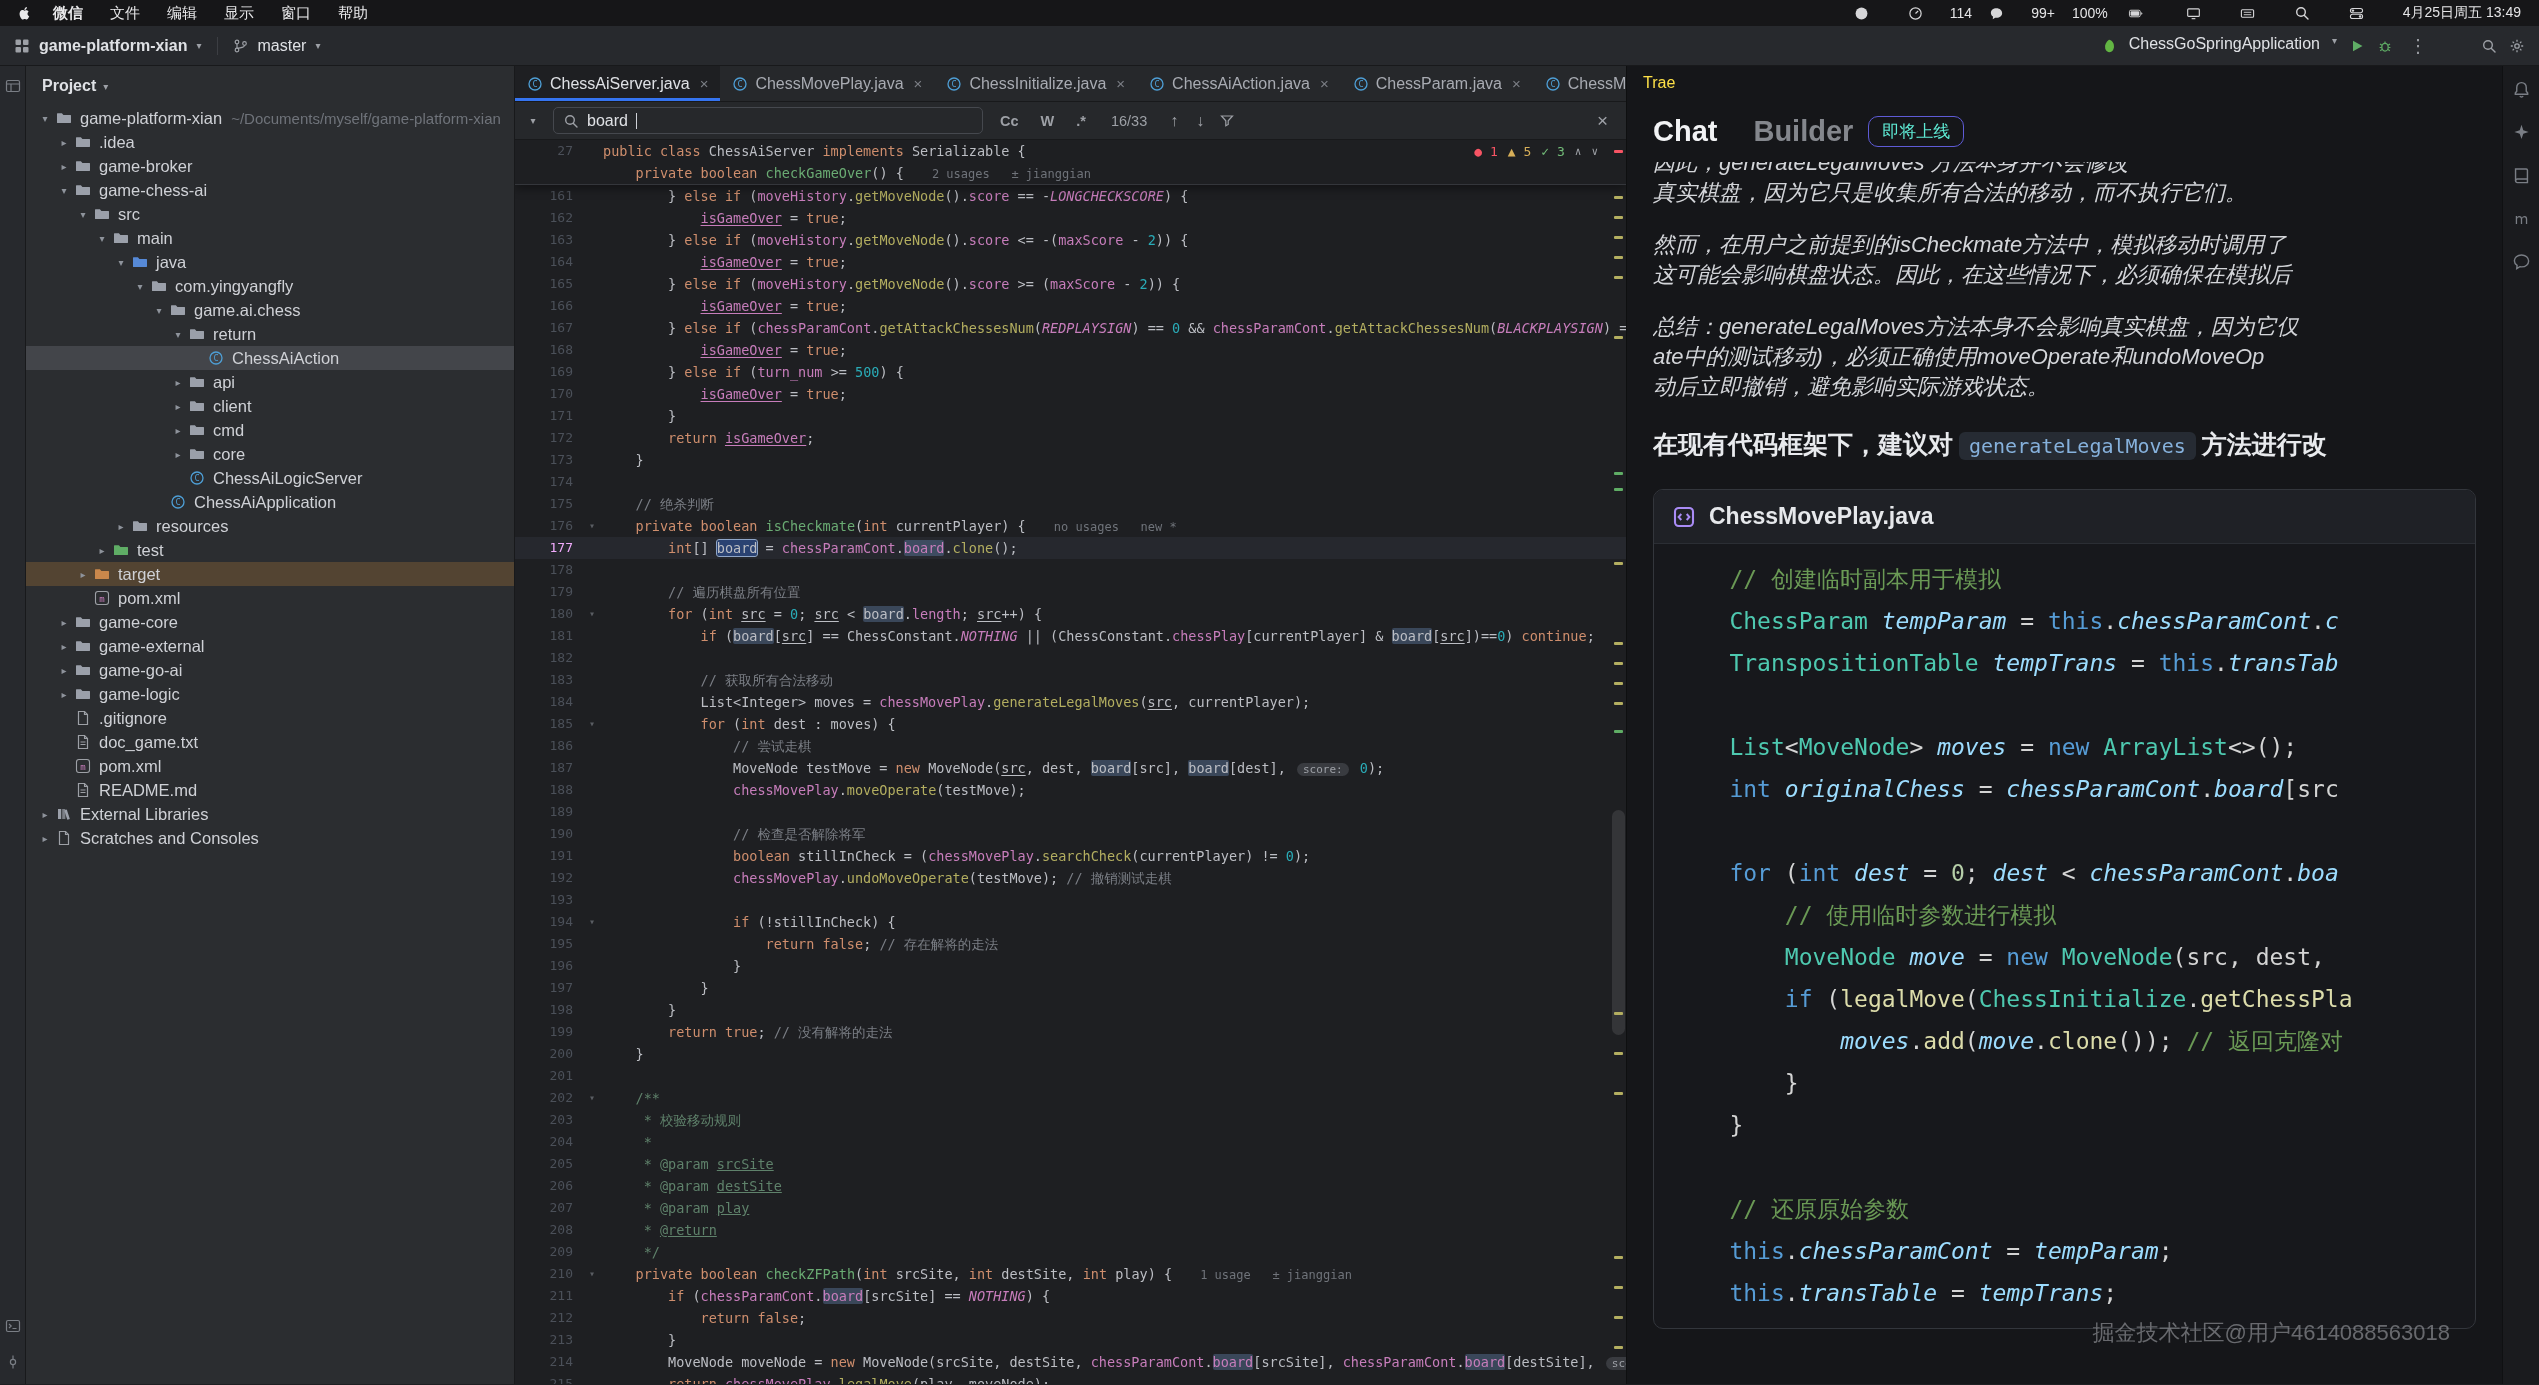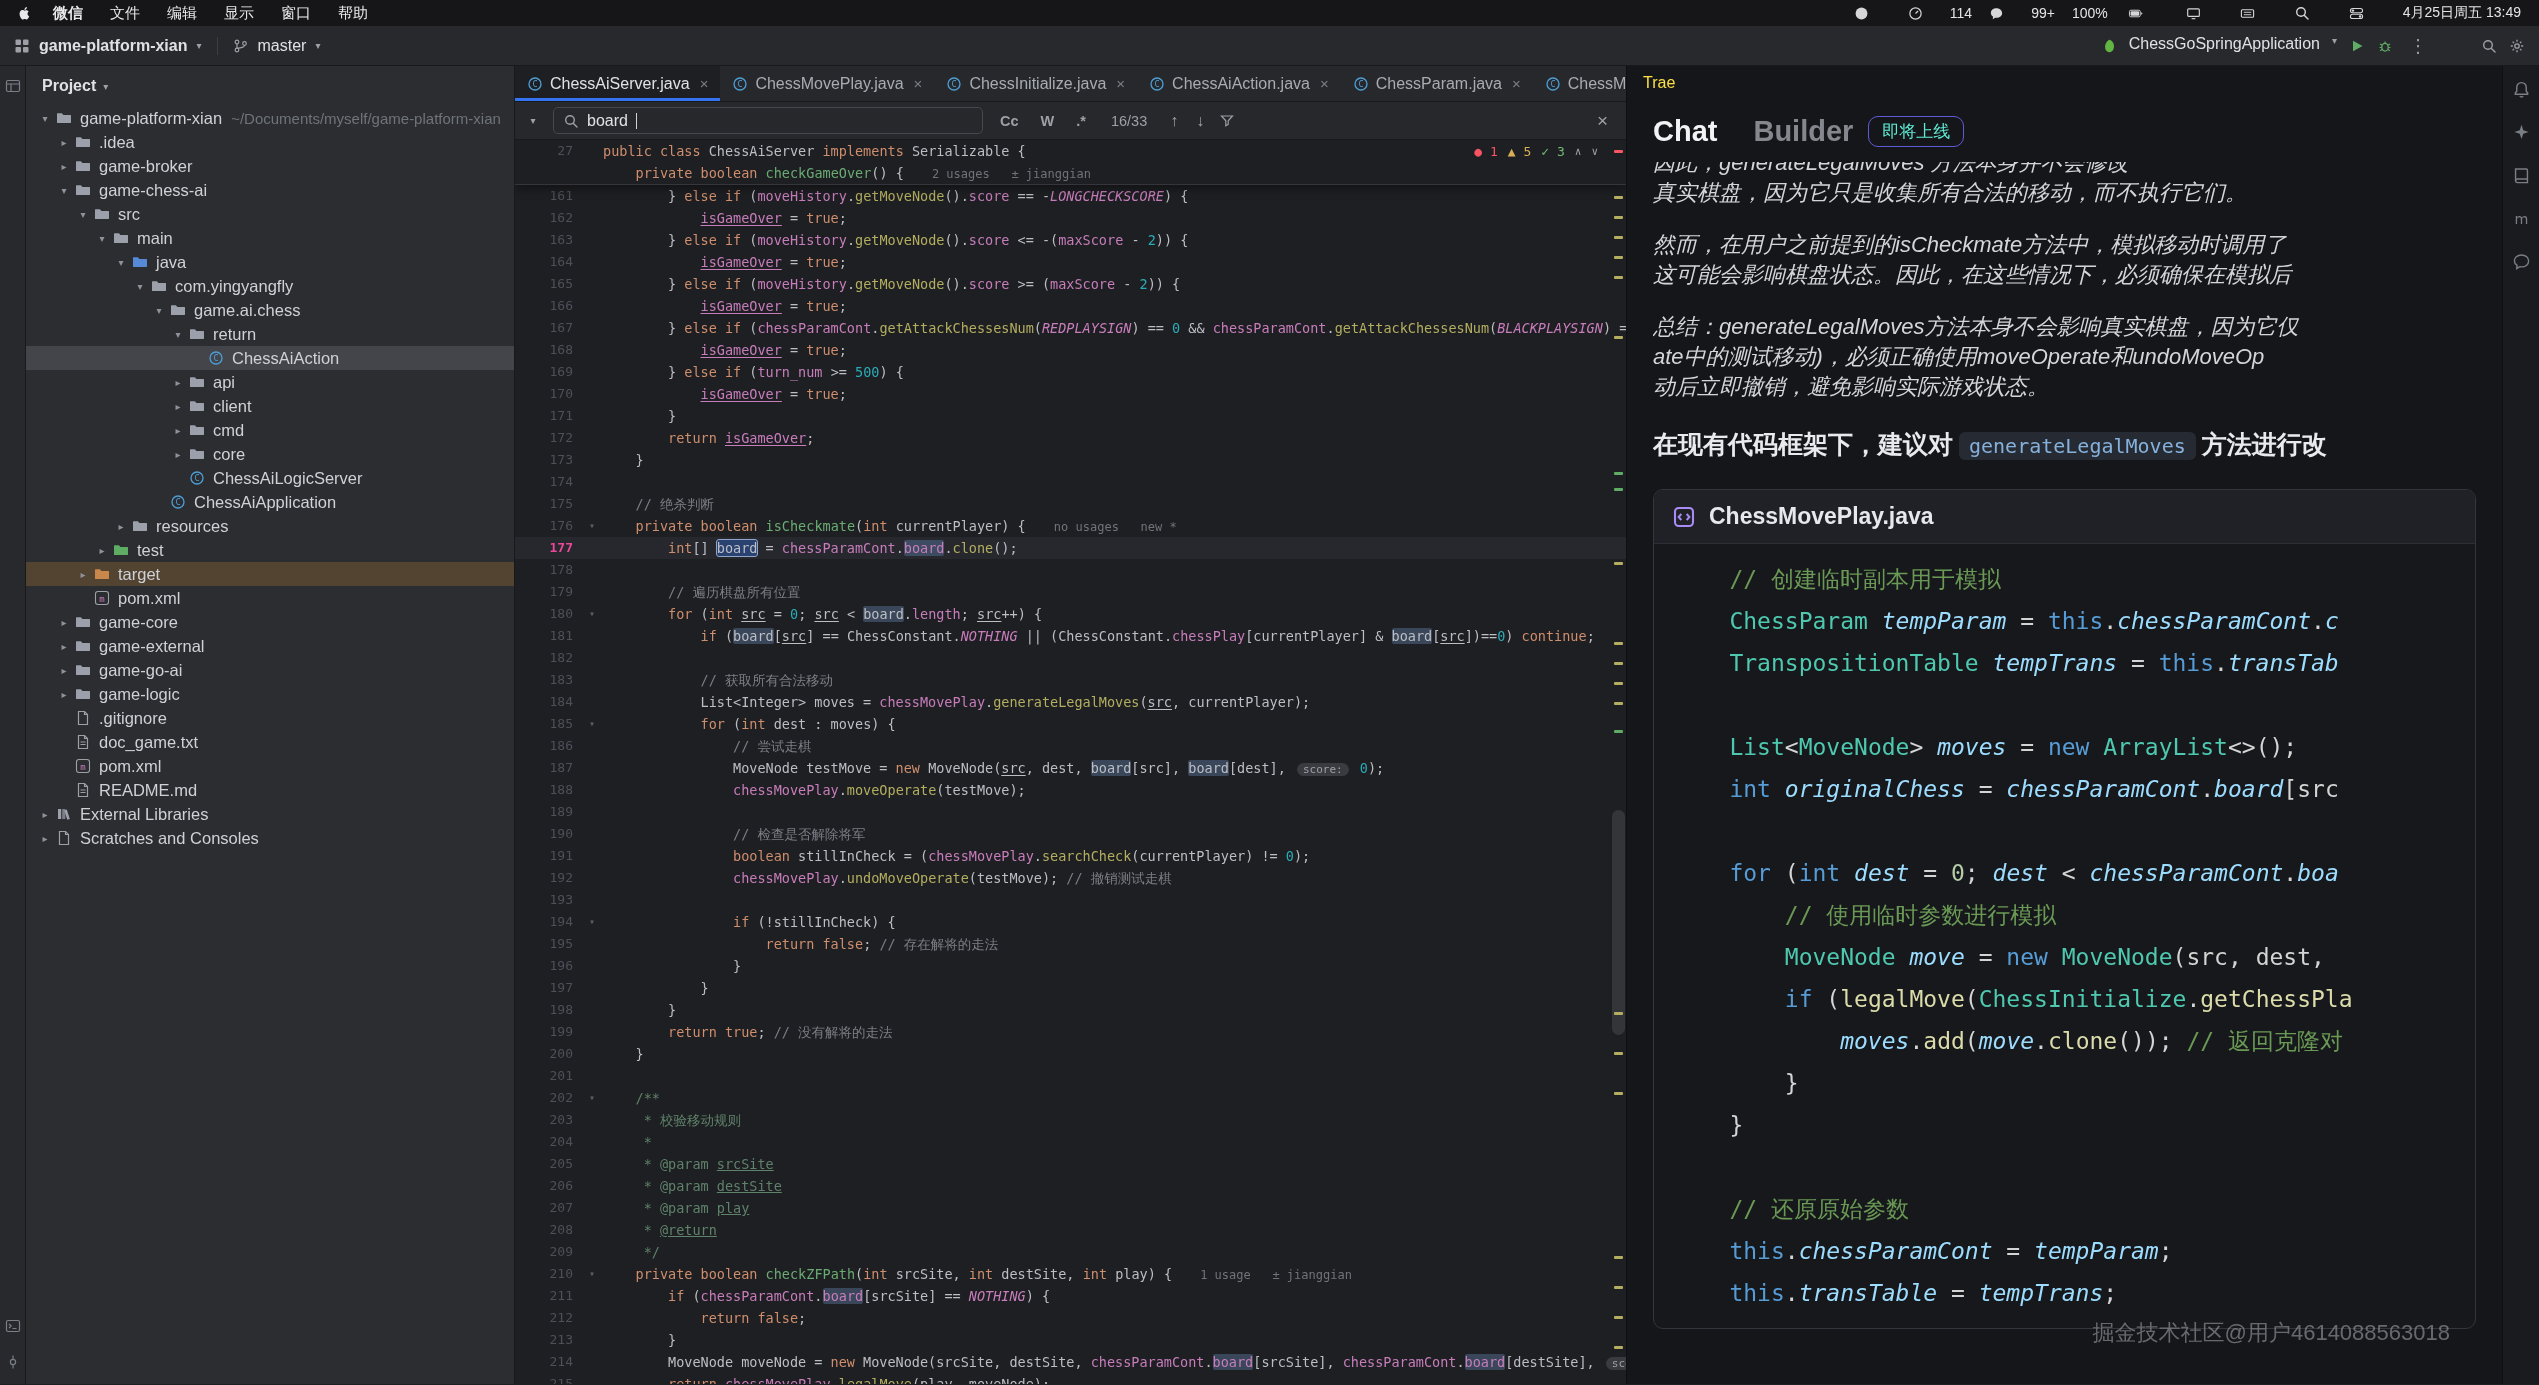--- a/index.html
+++ b/index.html
@@ -63,21 +63,21 @@
   .count{color:#9DA0A6;font-size:14.5px;margin:0 8px;}
   .fb-arrow{color:#9DA0A6;font-size:16px;padding:0 3px;}
   #find-close{margin-left:auto;color:#9DA0A6;font-size:19px;padding:0 8px;}
 
   #code-wrap{position:relative;flex:1;overflow:hidden;font-family:"DejaVu Sans Mono","Liberation Mono",monospace;font-size:13.5px;}
   .c-row{display:flex;height:22px;line-height:22px;}
   .c-num{width:66px;flex:none;text-align:right;color:#4B5059;font-size:13px;padding-right:8px;}
   .c-fold{width:22px;flex:none;color:#5A5D63;font-size:10px;text-align:center;}
   .c-code{white-space:pre;flex:1;overflow:hidden;}
   .c-row.cur{background:#26282E;}
-  .c-row.cur .c-num{color:#ec4899;font-weight:bold;}
+  .c-row.cur .c-num{color:#f0abfc;}
   #sticky{position:relative;z-index:3;background:#1E1F22;border-bottom:1px solid #34363B;box-shadow:0 4px 9px rgba(0,0,0,.38);}
   #inspect{position:absolute;top:0;right:28px;height:22px;display:flex;align-items:center;gap:10px;font-size:13px;z-index:4;}
   .insp-e{color:#F75464;} .insp-w{color:#D6AE58;} .insp-g{color:#73BD79;} .insp-c{color:#9DA0A6;font-size:11px;}
 
   
   .s-t{color:#BCBEC4;} .s-k{color:#CF8E6D;} .s-f{color:#C77DBB;}
   .s-fr{color:#C77DBB;text-decoration:underline;text-underline-offset:2px;}
   .s-m{color:#B3AE60;} .s-d{color:#6AAB73;}
   .s-c{color:#7A7E85;} .s-dc{color:#5F826B;} .s-dcp{color:#5F826B;text-decoration:underline;}
   .s-n{color:#2AACB8;} .s-cst{color:#C77DBB;font-style:italic;}

